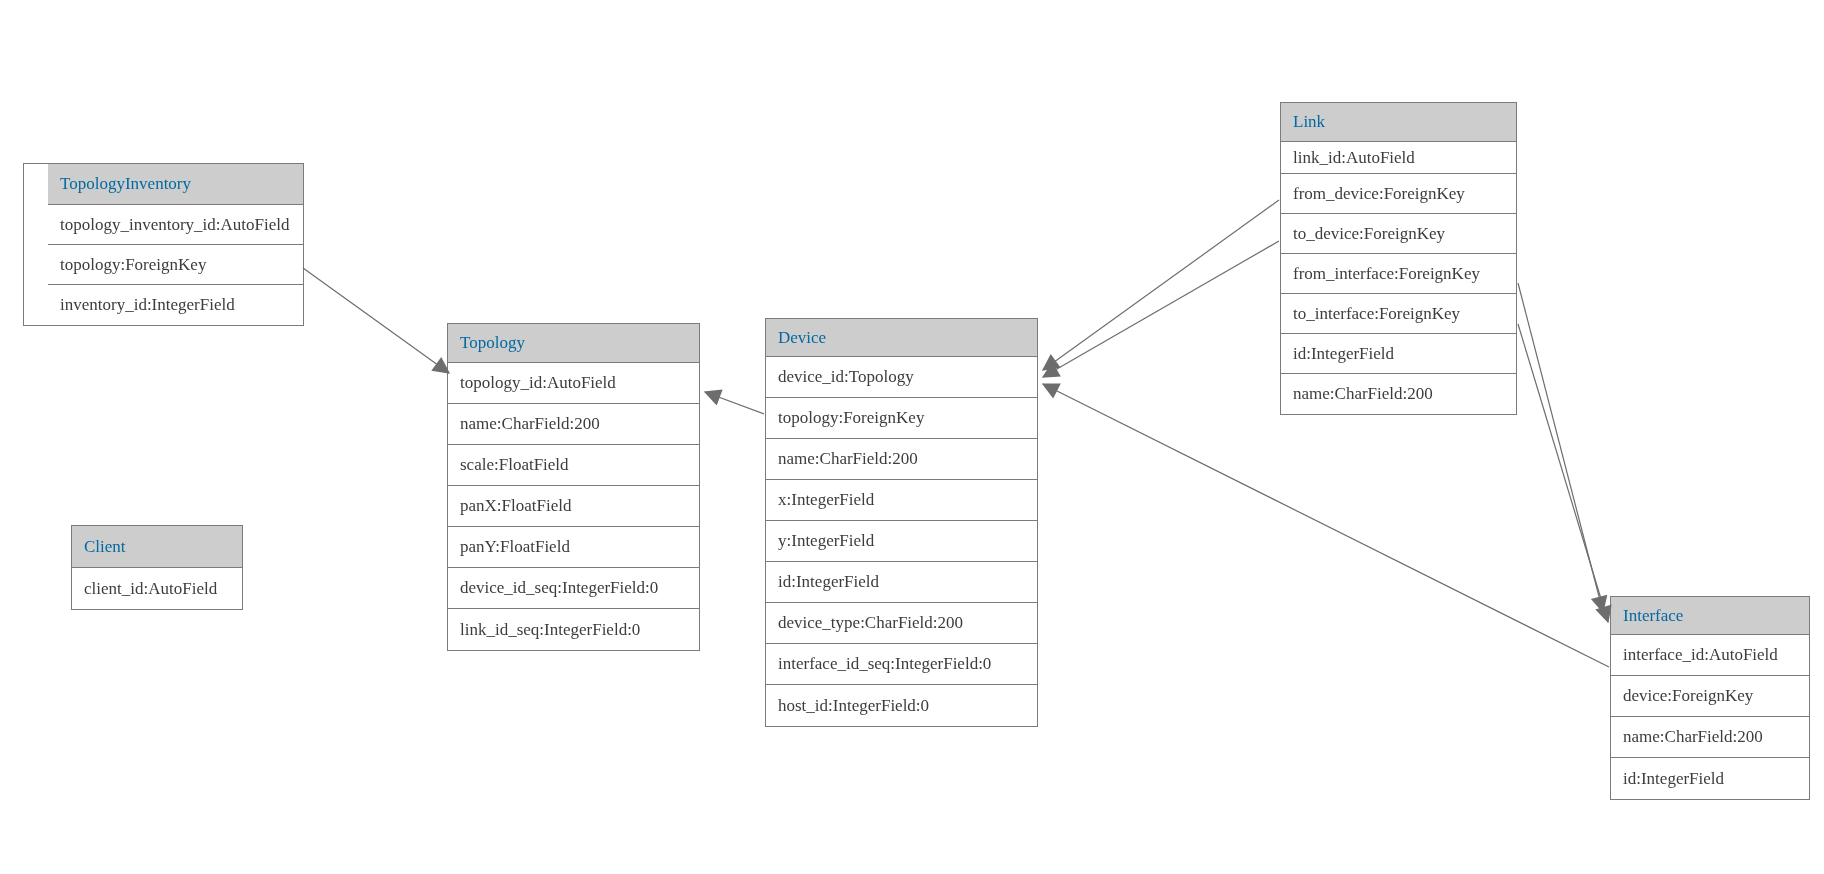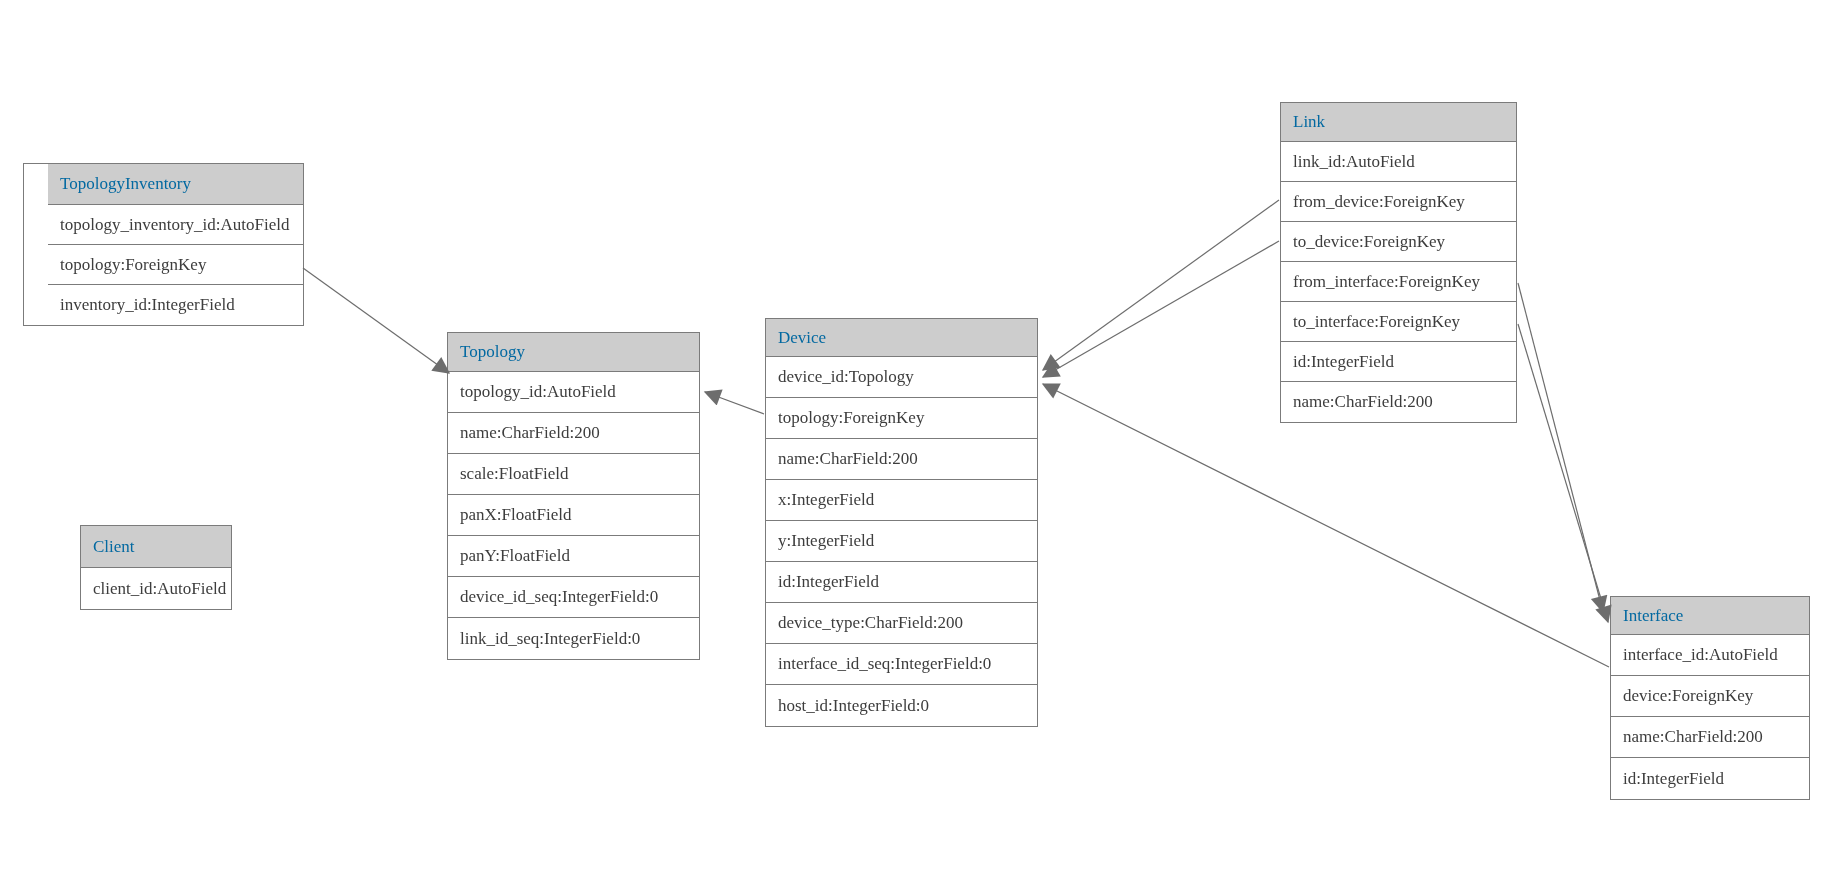--- a/index.html
+++ b/index.html
@@ -78,49 +78,49 @@
         <line x1="1518" y1="324" x2="1608" y2="622" stroke="#6d6d6d" stroke-width="1.2" marker-end="url(#arrowhead)"></line>
       </g>
   </svg>
   <div id="entities">
       <div class="entity" style="left: 23px; top: 163px; width: 281px; padding-left: 24px;">
         <div class="entity-header" style="height: 41px;">TopologyInventory</div>
         <div class="entity-row" style="height: 40px;">topology_inventory_id:AutoField</div>
         <div class="entity-row" style="height: 40px;">topology:ForeignKey</div>
         <div class="entity-row" style="height: 40px;">inventory_id:IntegerField</div>
       </div>
-      <div class="entity" style="left: 447px; top: 332px; width: 253px;">
+      <div class="entity" style="left: 447px; top: 323px; width: 253px;">
         <div class="entity-header" style="height: 39px;">Topology</div>
         <div class="entity-row" style="height: 41px;">topology_id:AutoField</div>
         <div class="entity-row" style="height: 41px;">name:CharField:200</div>
         <div class="entity-row" style="height: 41px;">scale:FloatField</div>
         <div class="entity-row" style="height: 41px;">panX:FloatField</div>
         <div class="entity-row" style="height: 41px;">panY:FloatField</div>
         <div class="entity-row" style="height: 41px;">device_id_seq:IntegerField:0</div>
         <div class="entity-row" style="height: 41px;">link_id_seq:IntegerField:0</div>
       </div>
-      <div class="entity" style="left: 80px; top: 525px; width: 152px;">
+      <div class="entity" style="left: 71px; top: 525px; width: 172px;">
         <div class="entity-header" style="height: 42px;">Client</div>
         <div class="entity-row" style="height: 41px;">client_id:AutoField</div>
       </div>
       <div class="entity" style="left: 765px; top: 318px; width: 273px;">
         <div class="entity-header" style="height: 38px;">Device</div>
         <div class="entity-row" style="height: 41px;">device_id:Topology</div>
         <div class="entity-row" style="height: 41px;">topology:ForeignKey</div>
         <div class="entity-row" style="height: 41px;">name:CharField:200</div>
         <div class="entity-row" style="height: 41px;">x:IntegerField</div>
         <div class="entity-row" style="height: 41px;">y:IntegerField</div>
         <div class="entity-row" style="height: 41px;">id:IntegerField</div>
         <div class="entity-row" style="height: 41px;">device_type:CharField:200</div>
         <div class="entity-row" style="height: 41px;">interface_id_seq:IntegerField:0</div>
         <div class="entity-row" style="height: 41px;">host_id:IntegerField:0</div>
       </div>
       <div class="entity" style="left: 1280px; top: 102px; width: 237px;">
         <div class="entity-header" style="height: 39px;">Link</div>
-        <div class="entity-row" style="height: 40px;">link_id:AutoField</div>
+        <div class="entity-row" style="height: 32px;">link_id:AutoField</div>
         <div class="entity-row" style="height: 40px;">from_device:ForeignKey</div>
         <div class="entity-row" style="height: 40px;">to_device:ForeignKey</div>
         <div class="entity-row" style="height: 40px;">from_interface:ForeignKey</div>
         <div class="entity-row" style="height: 40px;">to_interface:ForeignKey</div>
         <div class="entity-row" style="height: 40px;">id:IntegerField</div>
         <div class="entity-row" style="height: 40px;">name:CharField:200</div>
       </div>
       <div class="entity" style="left: 1610px; top: 568px; width: 200px; margin-top: 28px;">
         <div class="entity-header" style="height: 38px;">Interface</div>
         <div class="entity-row" style="height: 41px;">interface_id:AutoField</div>

